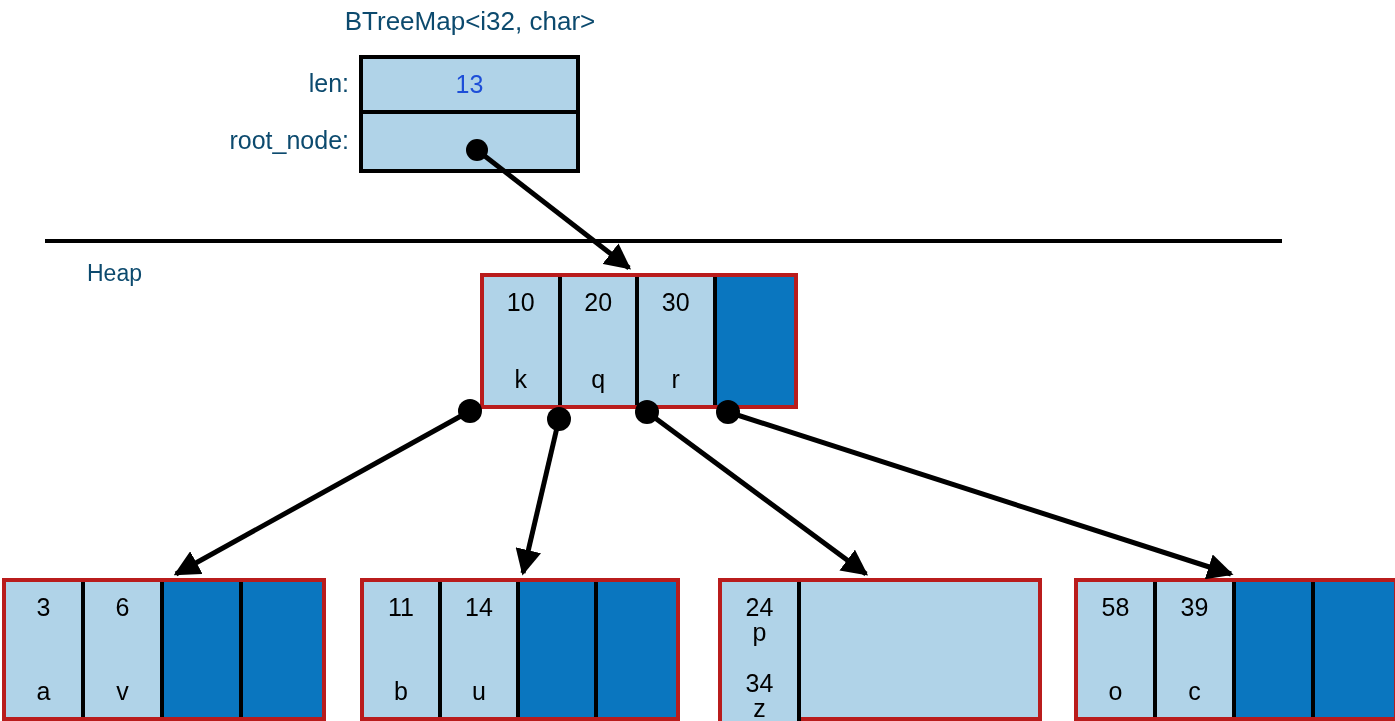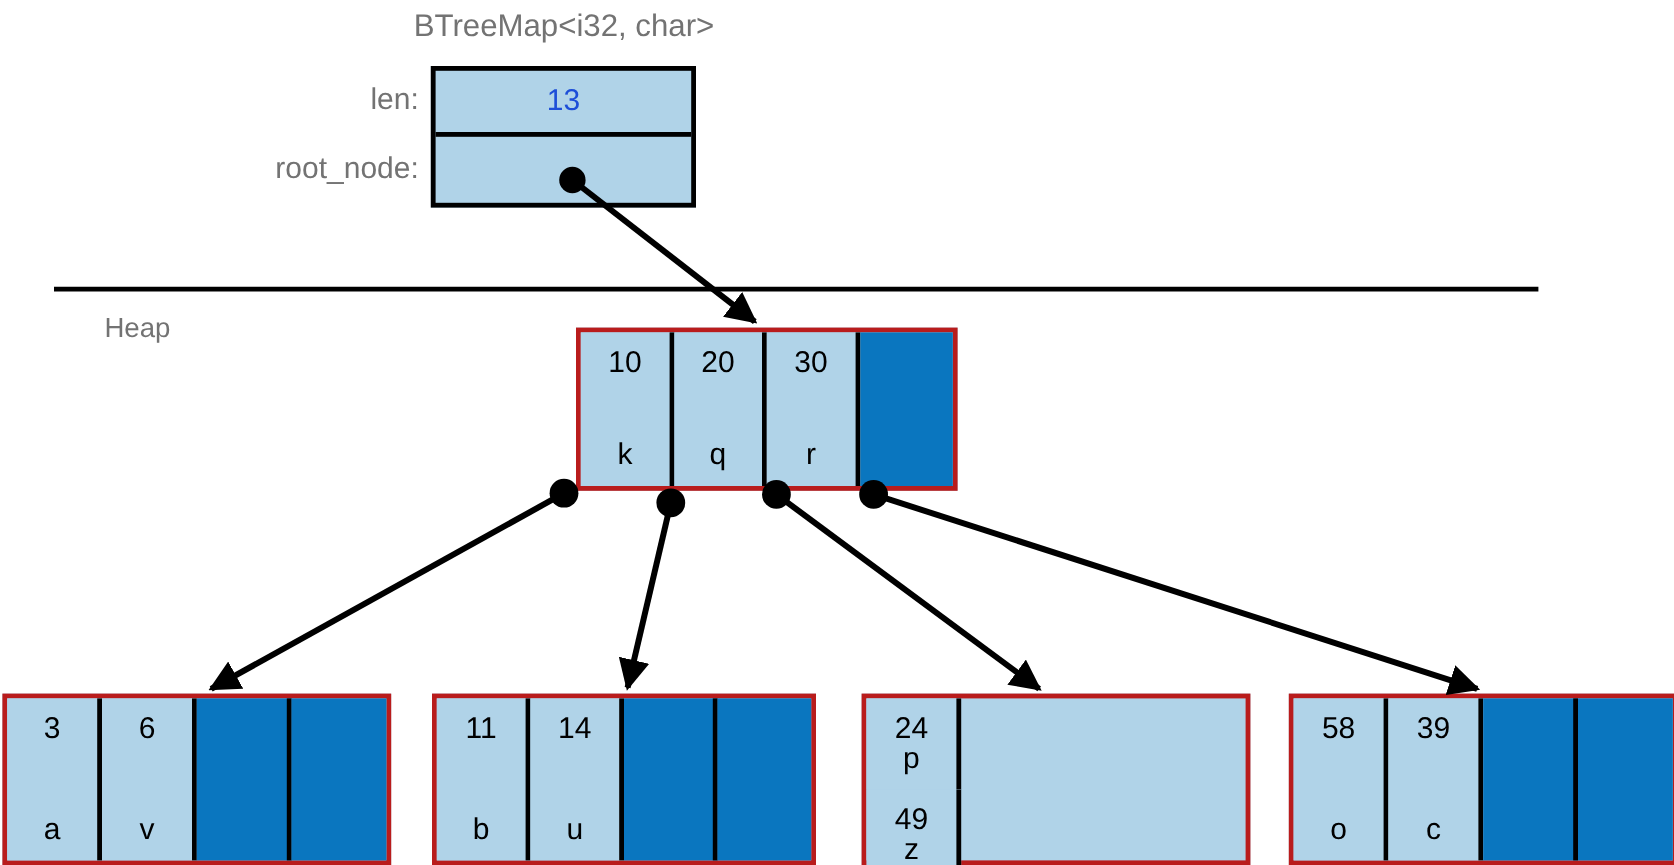--- a/index.html
+++ b/index.html
@@ -12,21 +12,21 @@
   }
   #canvas {
     position: relative;
     width: 1395px;
     height: 721px;
     background: #ffffff;
     overflow: hidden;
   }
   .lbl {
     position: absolute;
-    color: #737373;
+    color: #0c4a6e;
     white-space: nowrap;
     line-height: 1;
   }
   #struct-title {
     left: 0;
     top: 8px;
     width: 940px;
     text-align: center;
     font-size: 26px;
   }
@@ -217,21 +217,21 @@
       <span class="v"></span>
     </div>
   </div>
 
   <div class="node leaf" id="leaf-3">
     <div class="cell">
       <span class="k">24</span>
       <span class="v">p</span>
     </div>
     <div class="cell">
-      <span class="k">49</span>
+      <span class="k">34</span>
       <span class="v">z</span>
     </div>
     <div class="cell">
       <span class="k">28</span>
       <span class="v">l</span>
     </div>
   </div>
 
   <div class="node leaf" id="leaf-4">
     <div class="cell">

